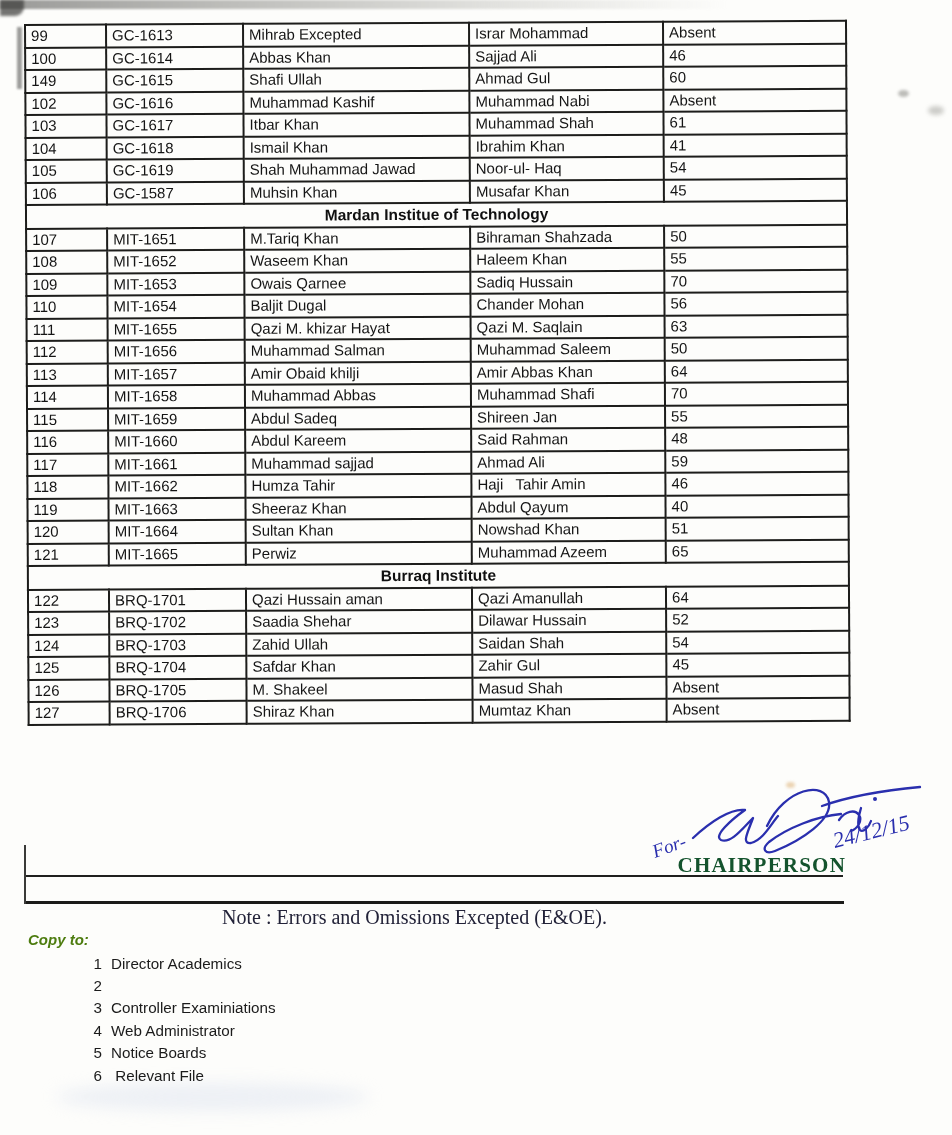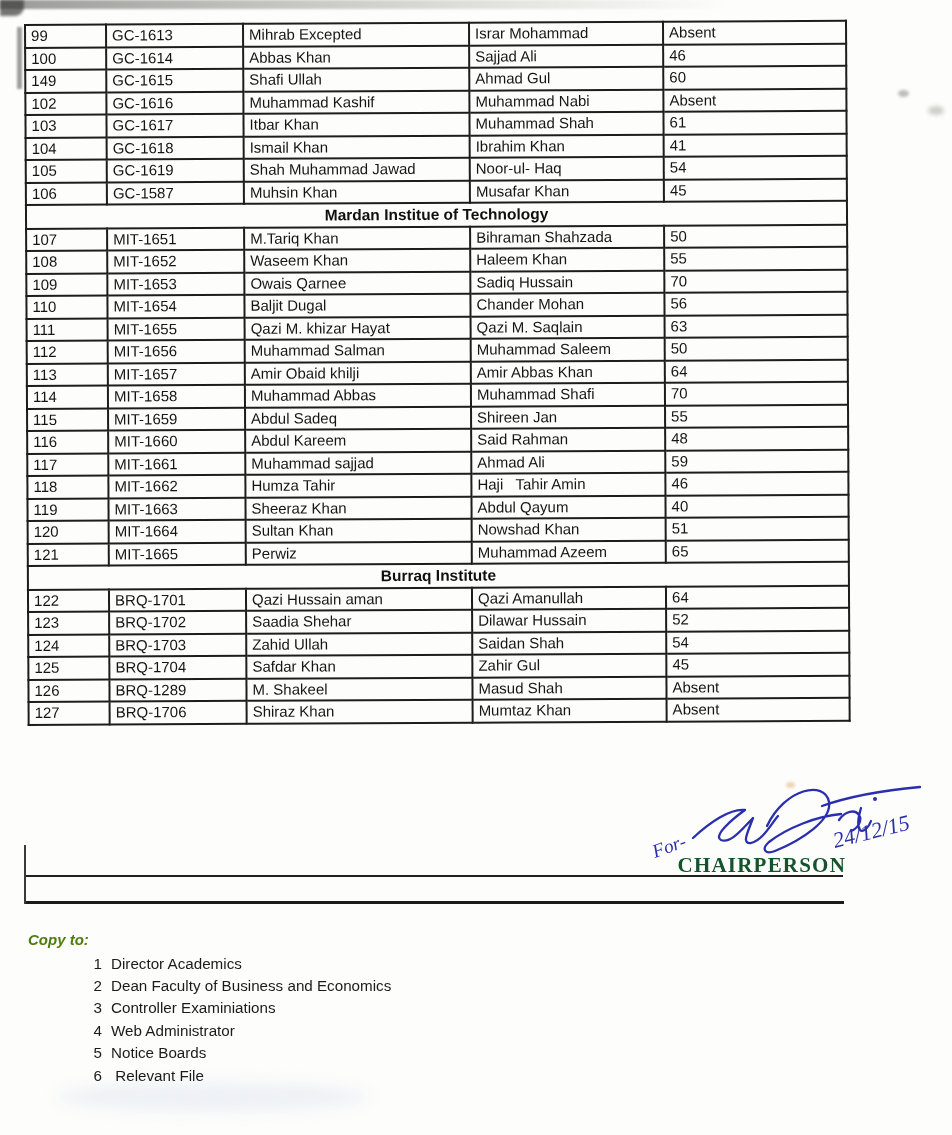--- a/index.html
+++ b/index.html
@@ -288,21 +288,21 @@
         </tr>
         <tr>
           <td class="c-serial">125</td>
           <td class="c-roll">BRQ-1704</td>
           <td class="c-name">Safdar Khan</td>
           <td class="c-father">Zahir Gul</td>
           <td class="c-marks">45</td>
         </tr>
         <tr>
           <td class="c-serial">126</td>
-          <td class="c-roll">BRQ-1289</td>
+          <td class="c-roll">BRQ-1705</td>
           <td class="c-name">M. Shakeel</td>
           <td class="c-father">Masud Shah</td>
           <td class="c-marks">Absent</td>
         </tr>
         <tr>
           <td class="c-serial">127</td>
           <td class="c-roll">BRQ-1706</td>
           <td class="c-name">Shiraz Khan</td>
           <td class="c-father">Mumtaz Khan</td>
           <td class="c-marks">Absent</td>
@@ -319,30 +319,30 @@
     <circle cx="260" cy="21" r="2" fill="#2a2fae"></circle>
     <text class="ink-text" x="220" y="70" font-size="22" transform="rotate(-14 220 70)" fill="#2a2fae">24/12/15</text>
   </svg>
 
   <div class="chairperson">CHAIRPERSON</div>
 
   <div class="rule rule-1"></div>
   <div class="rule rule-2"></div>
   <div class="rule-vert"></div>
 
+  <div class="note">Note : Errors and Omissions Excepted (E&amp;OE).</div>
 
   <div class="copy-to-label">Copy to:</div>
   <div class="copy-list" id="copy-list">
       <div class="copy-item">
         <span class="num">1</span>
         <span class="txt">Director Academics</span>
       </div>
       <div class="copy-item">
         <span class="num">2</span>
-        <span class="txt">Dean Faculty of Business and Economics</span>
       </div>
       <div class="copy-item">
         <span class="num">3</span>
         <span class="txt">Controller Examiniations</span>
       </div>
       <div class="copy-item">
         <span class="num">4</span>
         <span class="txt">Web Administrator</span>
       </div>
       <div class="copy-item">

